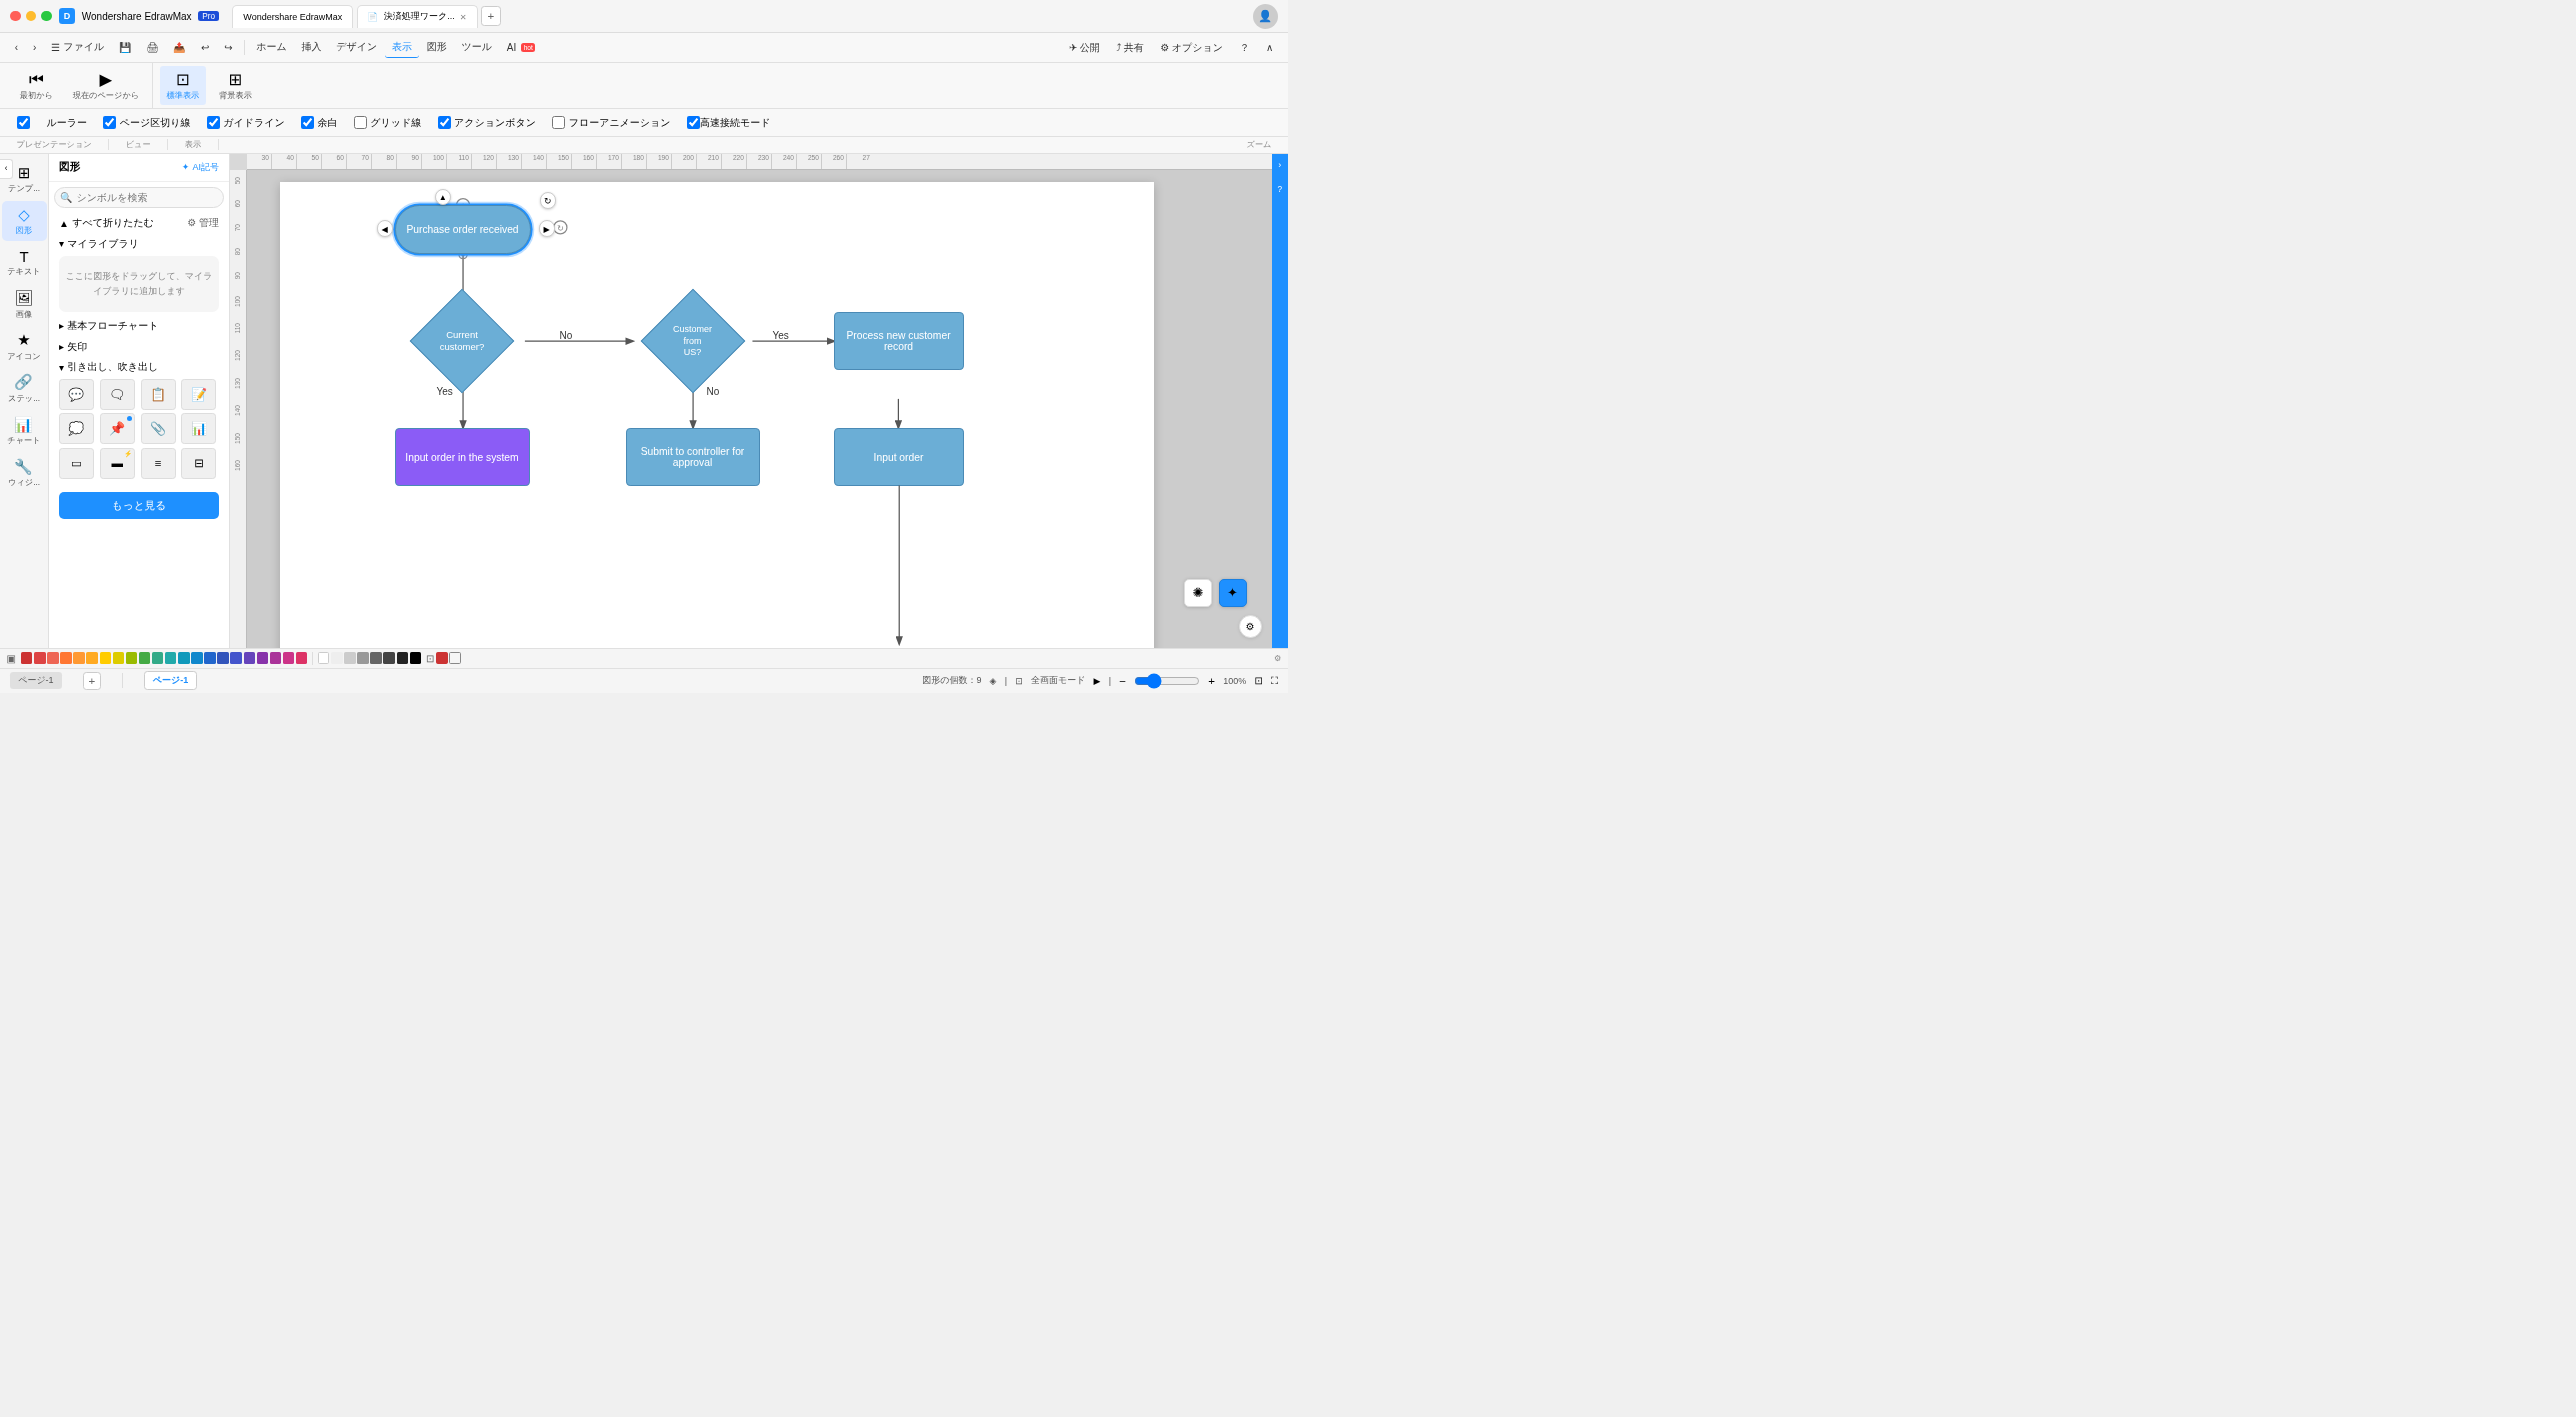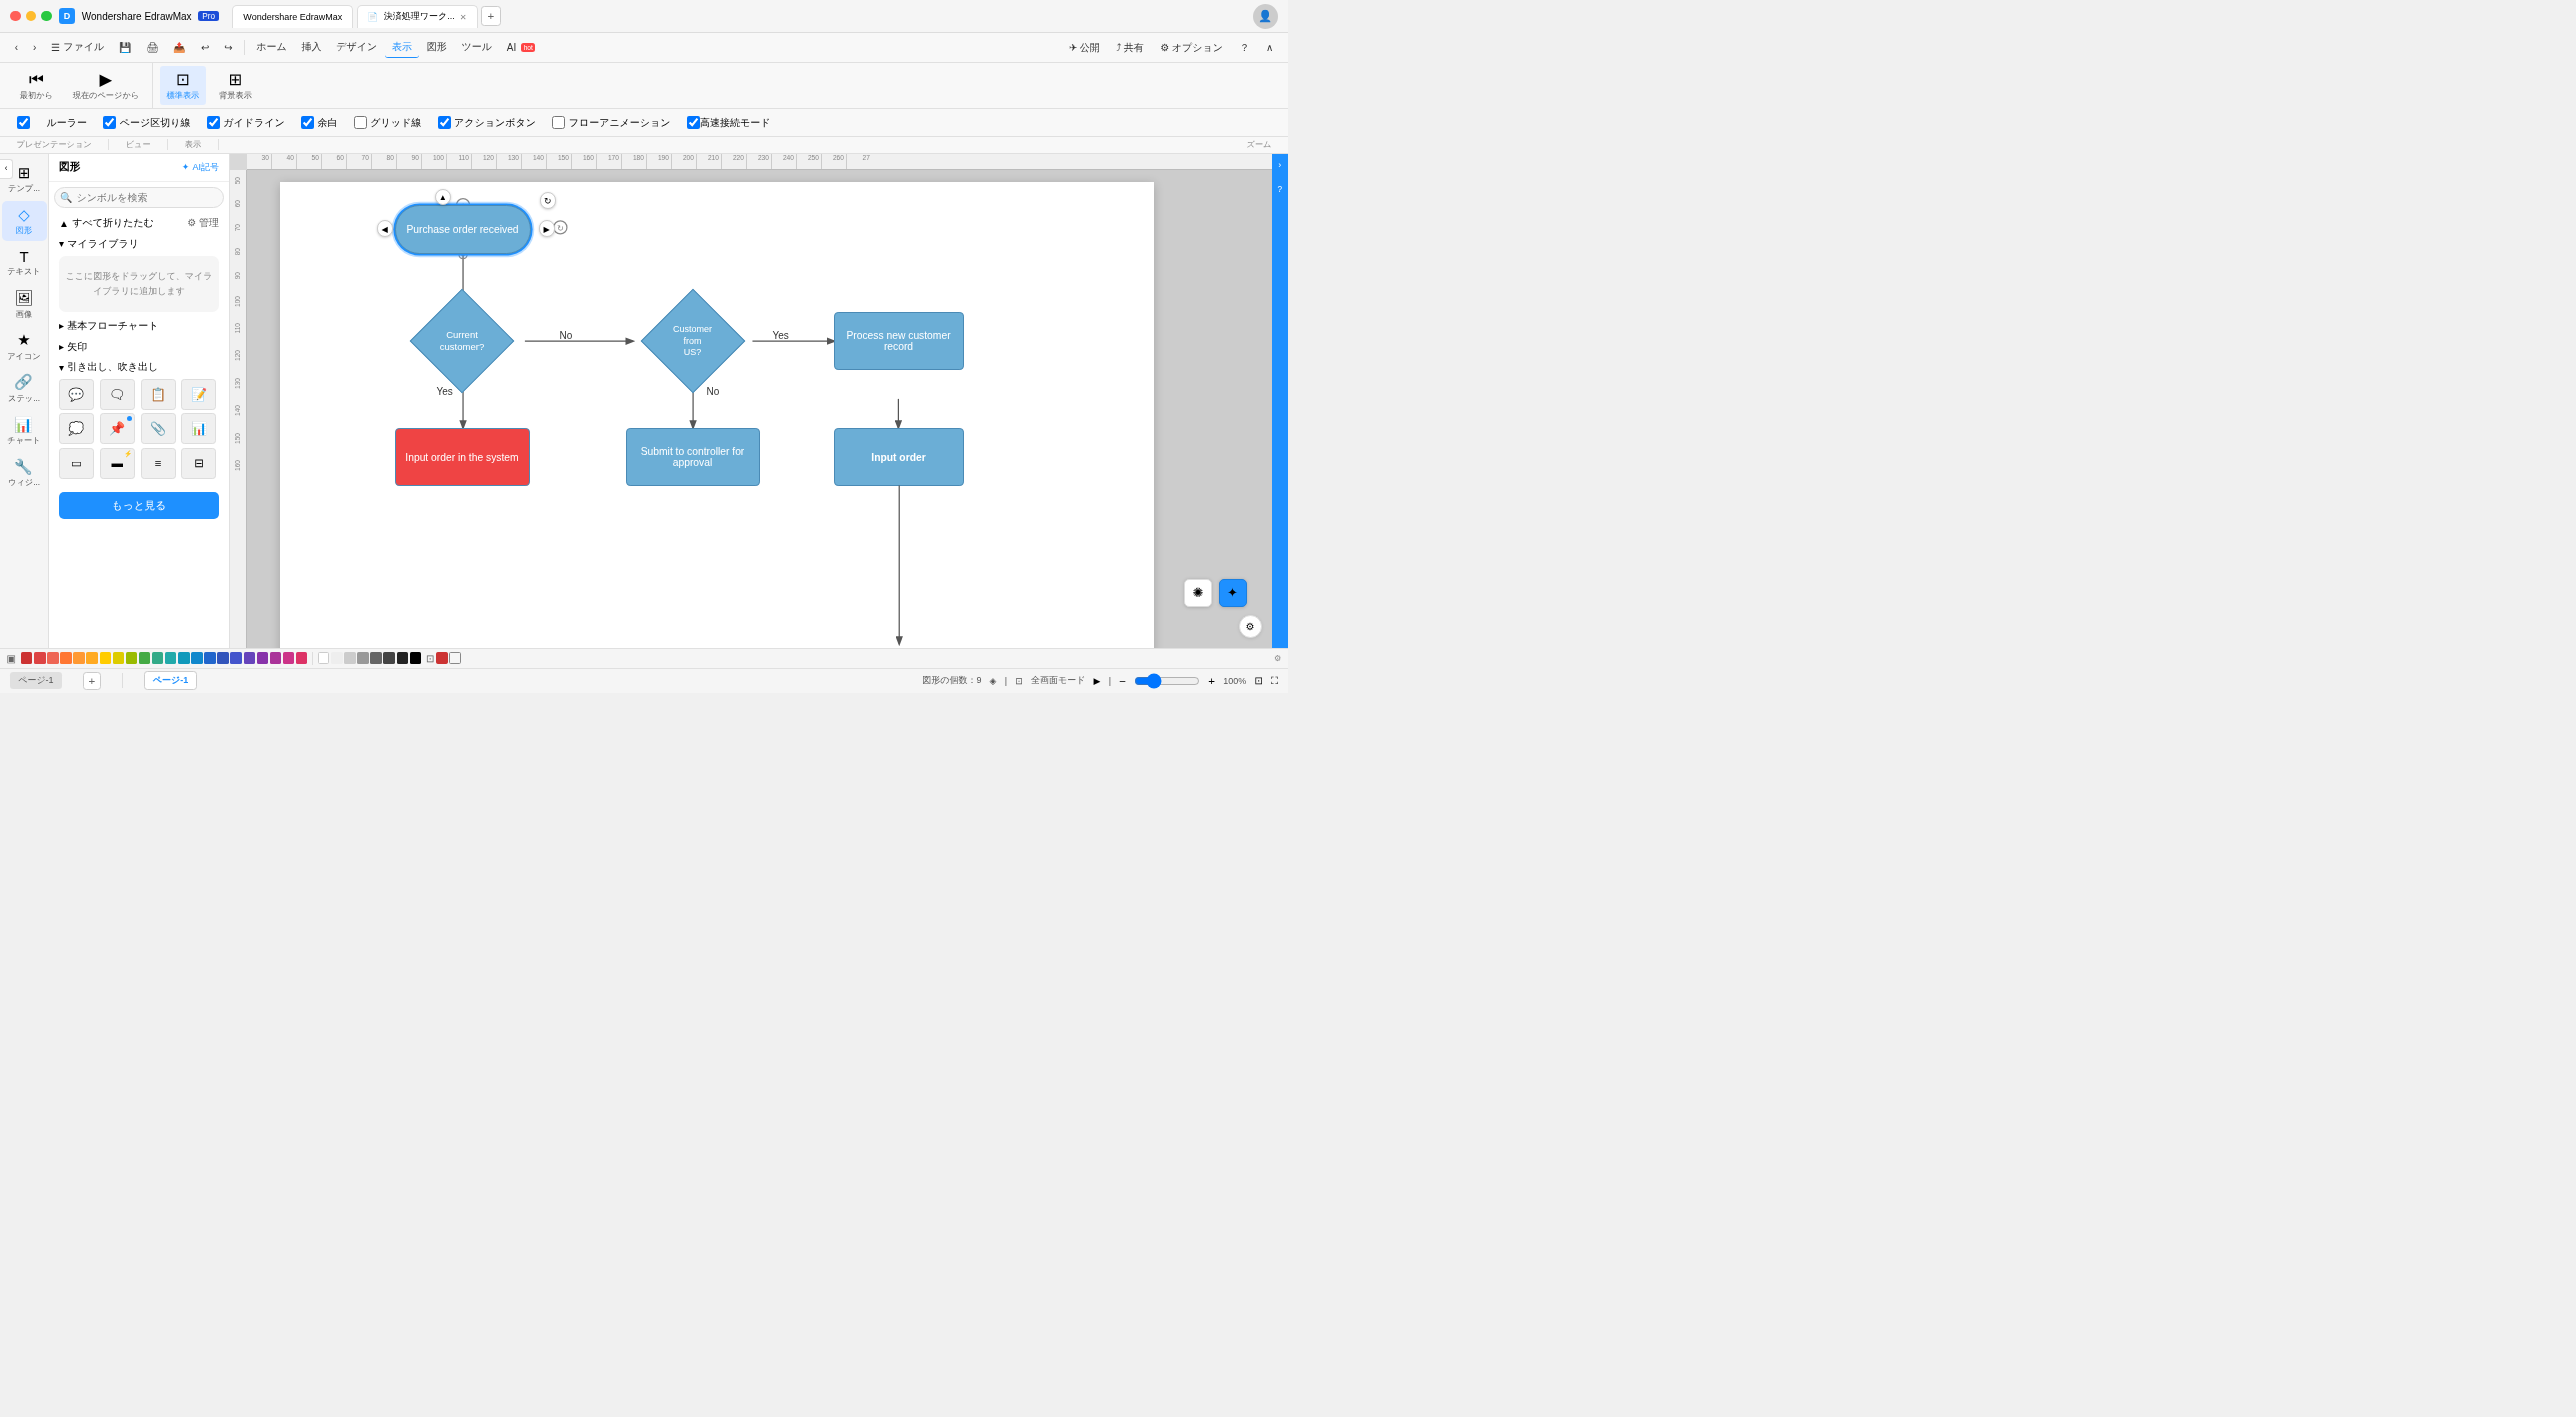--- a/index.html
+++ b/index.html
@@ -400,29 +400,29 @@
 
           <div style="position:absolute;left:353px;top:122px;width:120px;height:74px;display:flex;align-items:center;justify-content:center;">
             <div style="width:74px;height:74px;background:#6baed6;border:1.6px solid #4a8ab5;transform:rotate(45deg);position:absolute;"></div>
             <div style="position:relative;z-index:2;font-size:9px;font-weight:500;color:white;text-align:center;pointer-events:none;line-height:1.3;">Customer<br>from<br>US?</div>
           </div>
 
           <div style="position:absolute;left:554px;top:130px;width:130px;height:58px;background:#6baed6;border:1.6px solid #4a8ab5;border-radius:4.1px;display:flex;align-items:center;justify-content:center;text-align:center;font-size:10.3px;font-weight:500;color:white;cursor:pointer;">
             <span>Process new customer  record</span>
           </div>
 
-          <div style="position:absolute;left:115px;top:246px;width:135px;height:58px;background:#ef4444;border:1.6px solid #4a8ab5;border-radius:4.1px;display:flex;align-items:center;justify-content:center;text-align:center;font-size:10.3px;font-weight:500;color:white;cursor:pointer;">
+          <div style="position:absolute;left:115px;top:246px;width:135px;height:58px;background:#8b5cf6;border:1.6px solid #4a8ab5;border-radius:4.1px;display:flex;align-items:center;justify-content:center;text-align:center;font-size:10.3px;font-weight:500;color:white;cursor:pointer;">
             <span>Input order in the system</span>
           </div>
 
           <div style="position:absolute;left:346px;top:246px;width:134px;height:58px;background:#6baed6;border:1.6px solid #4a8ab5;border-radius:4.1px;display:flex;align-items:center;justify-content:center;text-align:center;font-size:10.3px;font-weight:500;color:white;cursor:pointer;">
             <span>Submit to controller for approval</span>
           </div>
 
-          <div style="position:absolute;left:554px;top:246px;width:130px;height:58px;background:#6baed6;border:1.6px solid #4a8ab5;border-radius:4.1px;display:flex;align-items:center;justify-content:center;text-align:center;font-size:10.3px;font-weight:700;color:white;cursor:pointer;">
+          <div style="position:absolute;left:554px;top:246px;width:130px;height:58px;background:#6baed6;border:1.6px solid #4a8ab5;border-radius:4.1px;display:flex;align-items:center;justify-content:center;text-align:center;font-size:10.3px;font-weight:400;color:white;cursor:pointer;">
             <span>Input order</span>
           </div>
 
           <svg style="position:absolute;top:0;left:0;width:100%;height:100%;pointer-events:none;" viewBox="0 0 1060 690" width="874" height="569">
             <line x1="751" y1="368" x2="751" y2="560" stroke="#555" stroke-width="1.5" marker-end="url(#arrowhead)"></line>
           </svg>
         </div>
 
         <div style="position:absolute;bottom:41px;right:25px;display:flex;gap:6.6px;">
           <div style="width:28px;height:28px;background:white;border-radius:5px;border:0.8px solid #ddd;display:flex;align-items:center;justify-content:center;cursor:pointer;font-size:13px;box-shadow:0 0.8px 3.3px rgba(0,0,0,0.15);">✺</div>

